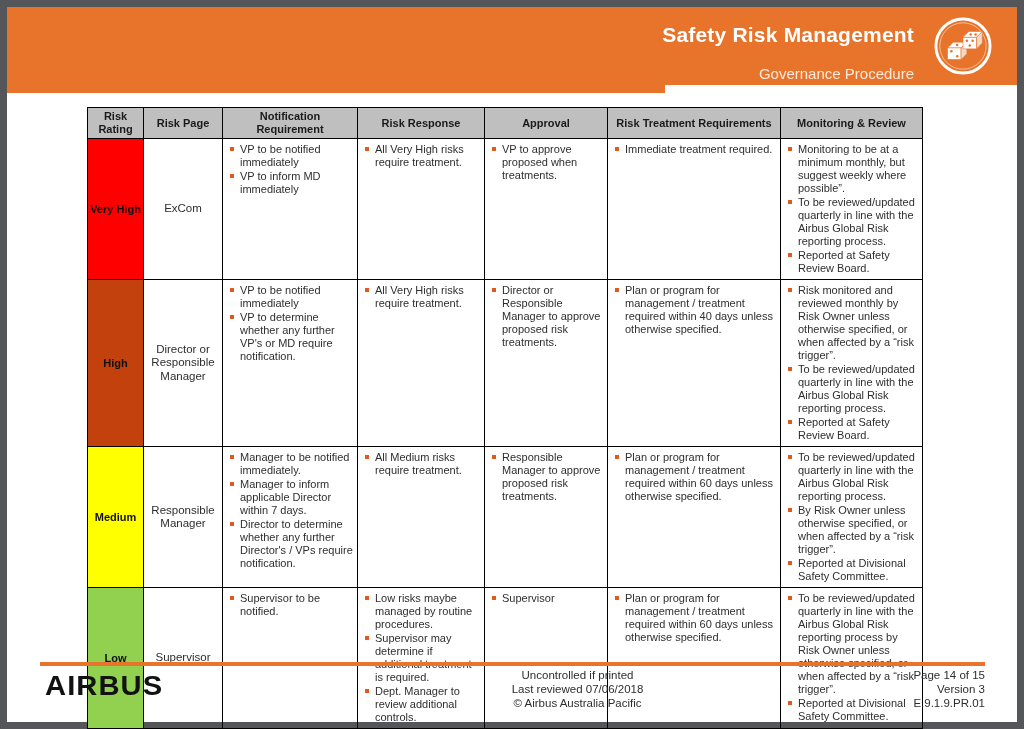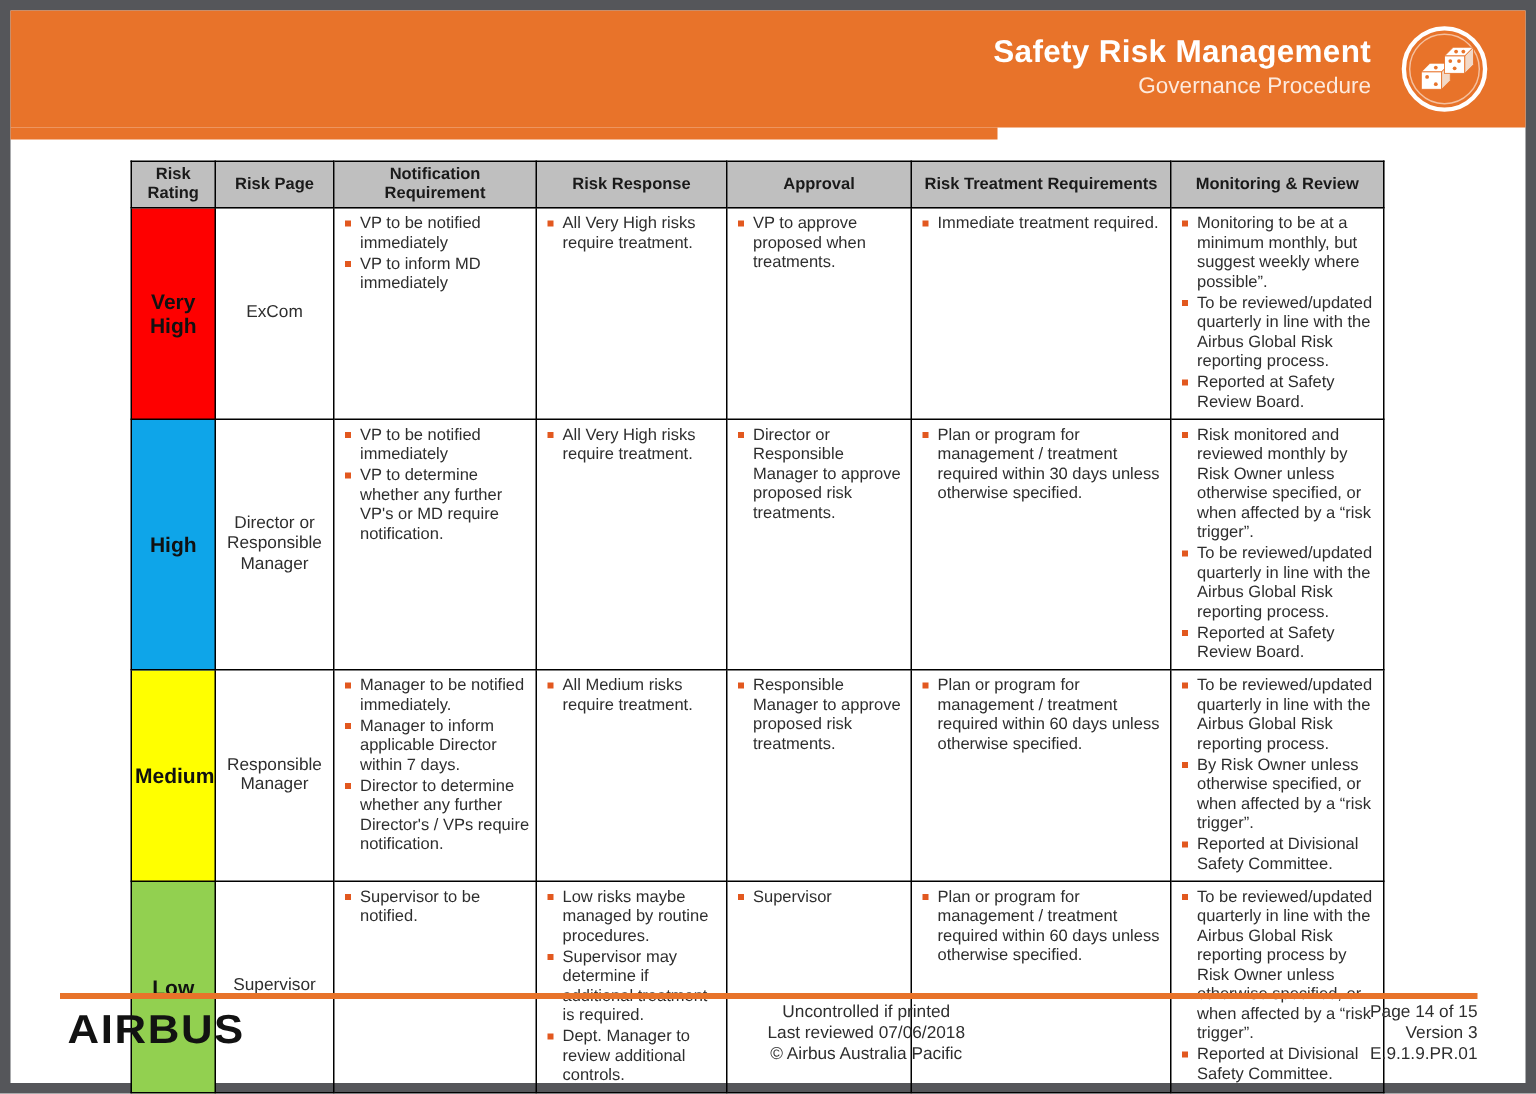--- a/index.html
+++ b/index.html
@@ -20,37 +20,37 @@
     background:var(--accent);
   }
   .header-step {
     position:absolute; left:0; top:78px; width:658px; height:8px;
     background:var(--accent);
   }
   .header-text {
     position:absolute; right:103px; top:16px; text-align:right; color:#ffffff;
   }
   .header-title { font-size:21px; font-weight:bold; letter-spacing:.2px; }
-  .header-subtitle { font-size:15px; margin-top:2px; color:#fdeadd; }
+  .header-subtitle { font-size:15px; margin-top:18px; color:#fdeadd; }
   .header-icon { position:absolute; right:25px; top:10px; width:58px; height:58px; }
   
   .risk-table {
     position:absolute; left:80px; top:100px; width:835px;
     border-collapse:collapse; table-layout:fixed;
     font-size:11px; color:#2e2e2e;
   }
   .risk-table th, .risk-table td { border:1px solid #000000; }
   .risk-table th {
     background:var(--headerRowBg); color:#1a1a1a;
     font-size:11px; font-weight:bold; height:31px; padding:2px 3px;
     line-height:13px;
   }
   .rating-cell {
     text-align:center; vertical-align:middle;
-    font-weight:bold; font-size:14px; color:#111; padding:2px;
+    font-weight:bold; font-size:11px; color:#111; padding:2px;
   }
   .owner-cell {
     text-align:center; vertical-align:middle;
     font-size:11.5px; padding:2px 4px; line-height:13.5px;
   }
   .list-cell { vertical-align:top; padding:4px 4px 3px 5px; line-height:13px; }
   .bullet-item { display:flex; margin-bottom:1px; }
   .bullet {
     flex:none; width:4px; height:4px; background:var(--bullet);
     margin:4px 6px 0 2px;
@@ -181,21 +181,21 @@
               <span class="bullet"></span>
               <span class="bullet-text">To be reviewed/updated quarterly in line with the Airbus Global Risk reporting process.</span>
             </div>
             <div class="bullet-item">
               <span class="bullet"></span>
               <span class="bullet-text">Reported at Safety Review Board.</span>
             </div>
           </td>
         </tr>
         <tr>
-          <td class="rating-cell" style="background: #0ea5e9; margin-left: 33px;">High</td>
+          <td class="rating-cell" style="background: #c2410c; margin-left: 33px;">High</td>
           <td class="owner-cell">Director or Responsible Manager</td>
           <td class="list-cell">
             <div class="bullet-item">
               <span class="bullet"></span>
               <span class="bullet-text">VP to be notified immediately</span>
             </div>
             <div class="bullet-item">
               <span class="bullet"></span>
               <span class="bullet-text">VP to determine whether any further VP's or MD require notification.</span>
             </div>
@@ -208,21 +208,21 @@
           </td>
           <td class="list-cell">
             <div class="bullet-item">
               <span class="bullet"></span>
               <span class="bullet-text">Director or Responsible Manager to approve proposed risk treatments.</span>
             </div>
           </td>
           <td class="list-cell">
             <div class="bullet-item">
               <span class="bullet"></span>
-              <span class="bullet-text">Plan or program for management / treatment required within 30 days unless otherwise specified.</span>
+              <span class="bullet-text">Plan or program for management / treatment required within 40 days unless otherwise specified.</span>
             </div>
           </td>
           <td class="list-cell">
             <div class="bullet-item">
               <span class="bullet"></span>
               <span class="bullet-text">Risk monitored and reviewed monthly by Risk Owner unless otherwise specified, or when affected by a “risk trigger”.</span>
             </div>
             <div class="bullet-item">
               <span class="bullet"></span>
               <span class="bullet-text">To be reviewed/updated quarterly in line with the Airbus Global Risk reporting process.</span>

